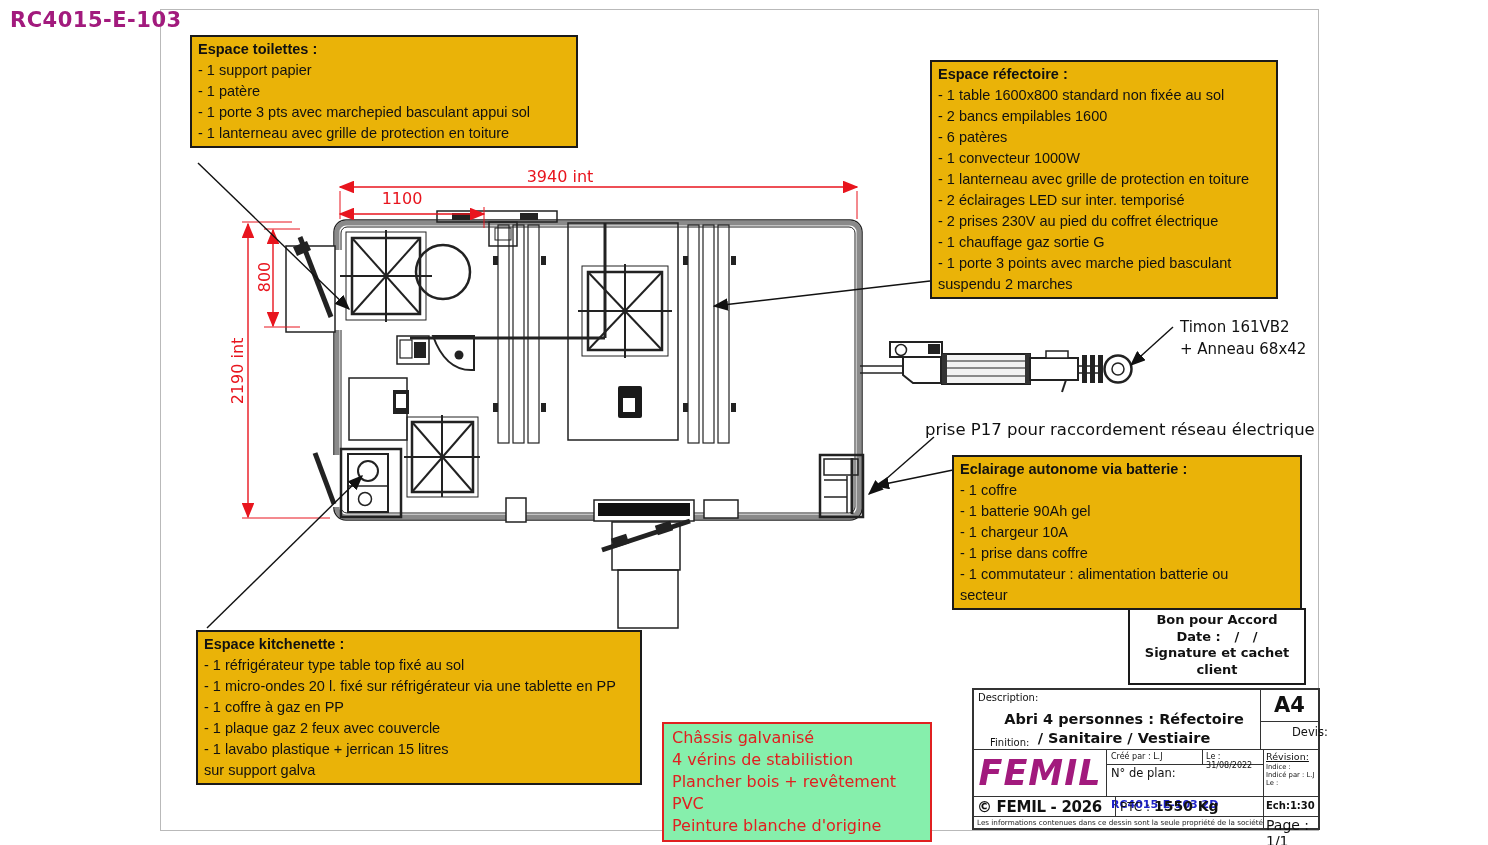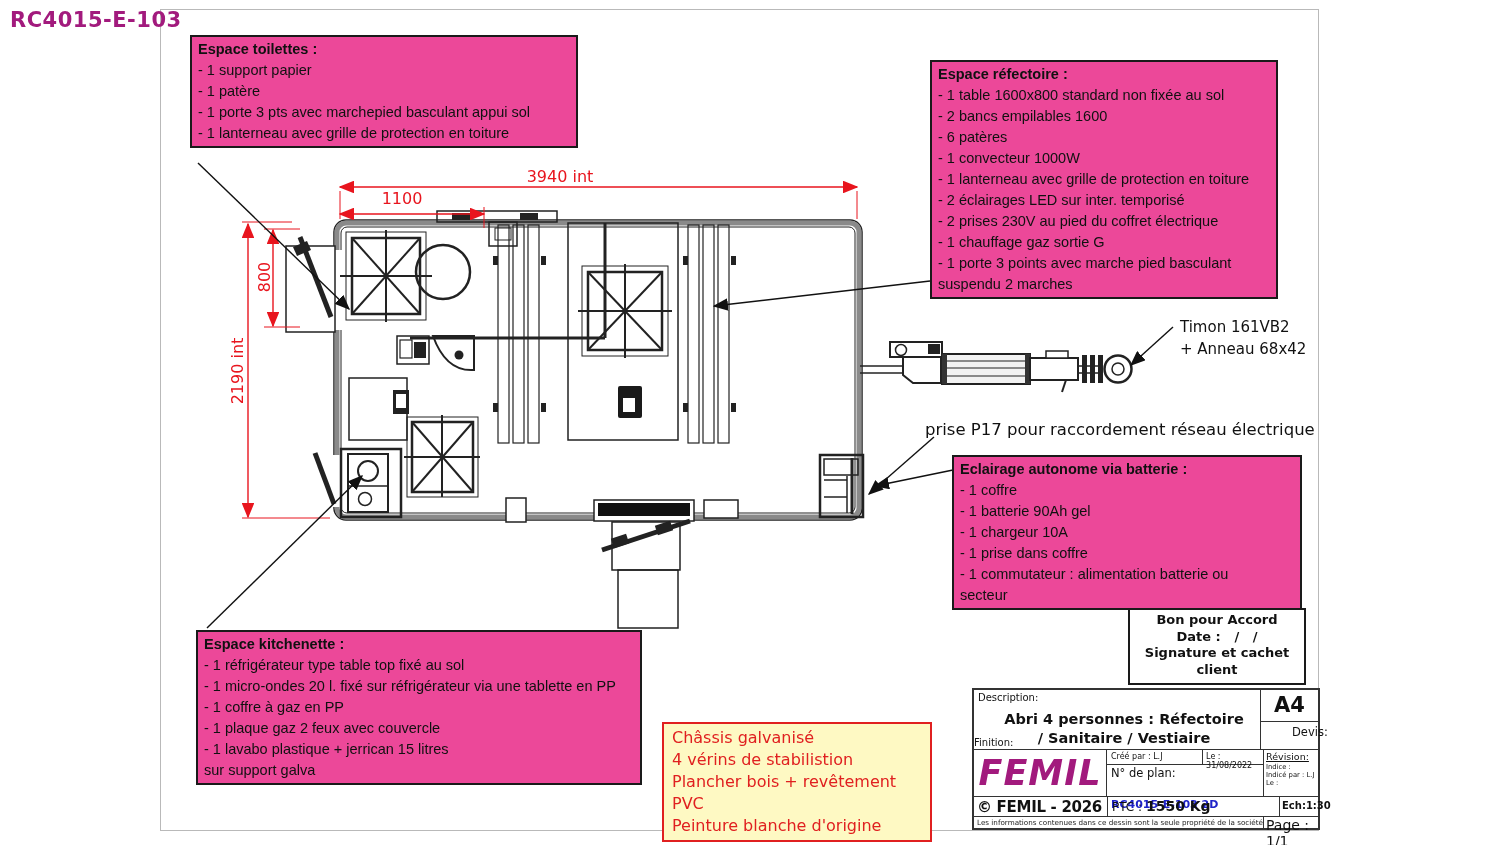--- a/index.html
+++ b/index.html
@@ -2,71 +2,71 @@
 <html><head>
 <meta charset="utf-8">
 <style>
   * { box-sizing: border-box; margin: 0; padding: 0; }
   html,body { width:1488px; height:845px; background:#fff; position:relative;
               font-family:"Liberation Sans", sans-serif; color:#111; overflow:hidden; }
   .abs { position:absolute; }
   .sheet-frame { left:160px; top:9px; width:1159px; height:822px; border:1px solid #b9b9b9; }
   .doc-ref { left:10px; top:8px; font-size:21px; font-weight:bold; color:#A21A7D;
              font-family:"DejaVu Sans", sans-serif; letter-spacing:.5px; }
-  .note-box { background:#ec4899; border:2px solid #1a1a1a; padding:2px 6px;
+  .note-box { background:#eab308; border:2px solid #1a1a1a; padding:2px 6px;
               font-size:14.5px; line-height:21px; z-index:3; }
   .note-title { font-weight:bold; }
   .note-box .list-line { white-space:nowrap; }
-  .red-box { background:#fef9c3; border:2px solid #e02020; color:#e02020; padding:3px 8px;
+  .red-box { background:#86efac; border:2px solid #e02020; color:#e02020; padding:3px 8px;
              font-size:16px; line-height:22px; z-index:3;
              font-family:"DejaVu Sans", sans-serif; }
   .approval-box { background:#fff; border:2px solid #1a1a1a; text-align:center;
                   font-family:"DejaVu Sans", sans-serif; font-weight:bold;
                   font-size:13px; line-height:16.5px; padding-top:2px; z-index:3; }
   .callout { font-size:15px; font-family:"DejaVu Sans", sans-serif; z-index:2; }
   .dim-label { color:#e8151e; font-size:16px; font-family:"DejaVu Sans", sans-serif;
                transform:translate(-50%,-50%); white-space:nowrap; z-index:2; }
   .dim-label.rot { transform:translate(-50%,-50%) rotate(-90deg); }
   svg.plan { left:0; top:0; z-index:1; }
 
   
   .titleblock { left:972px; top:688px; width:348px; height:142px; border:2px solid #333;
                 background:#fff; z-index:3; display:flex; flex-direction:column;
                 font-family:"DejaVu Sans", sans-serif; }
   .tb-row1 { height:63px; display:flex; }
   .tb-desc-cell { flex:1; position:relative; border-right:1.5px solid #333; }
   .tb-small-label { font-size:10px; }
   .tb-desc-label { position:absolute; top:2px; left:4px; }
-  .tb-finition { position:absolute; bottom:1px; left:0; }
+  .tb-finition { position:absolute; bottom:1px; left:16px; }
   .tb-desc-text { text-align:center; font-weight:bold; font-size:14.5px; line-height:19px;
                   margin-top:20px; padding-left:14px; }
   .tb-format-cell { width:57px; display:flex; flex-direction:column; }
   .tb-a4 { height:32px; border-bottom:1.5px solid #333; text-align:center;
            font-size:21px; font-weight:bold; line-height:30px; }
   .tb-devis { font-size:11.5px; padding:3px 0 0 4px;margin-left:27px; }
   .tb-row2 { height:47px; display:flex; border-top:1.5px solid #333; }
   .tb-logo-cell { width:133px; border-right:1.5px solid #333; display:flex;
                   align-items:center; justify-content:center; }
   .tb-logo { color:#A21A7D; font-size:35px; font-weight:900; font-style:italic;
              letter-spacing:1px; font-family:"DejaVu Sans", sans-serif; }
   .tb-mid-col { flex:1; display:flex; flex-direction:column; }
   .tb-mid-top { height:15px; display:flex; border-bottom:1px solid #333; font-size:8px; }
   .tb-created { flex:1.6; border-right:1px solid #333; padding:2px 0 0 4px; }
   .tb-date { flex:1; padding:2px 0 0 3px; }
   .tb-plan { padding:1px 4px; }
   .tb-plan-label { font-size:11.5px; }
   .tb-plan-number { font-size:11px; font-weight:bold; color:#1E22C8; margin-top:18px; }
   .tb-rev-col { width:55px; border-left:1px solid #333; font-size:6.8px; padding:1px 2px; }
   .tb-rev-label { font-size:9.5px; text-decoration:underline; margin-bottom:1px; }
-  .tb-row3 { height:20px; display:flex; border-top:1.5px solid #333; }
+  .tb-row3 { height:20px; display:flex; border-top:1.5px solid #333;gap:8px; }
   .tb-copyright { width:133px; font-size:15px; font-weight:800; letter-spacing:-.3px;
                   padding:1px 0 0 3px; font-family:"DejaVu Sans", sans-serif; }
   .tb-ptc { flex:1; border-left:1.5px solid #333; padding:1px 0 0 4px; font-size:12px; }
   .tb-ptc b { font-size:14px; }
-  .tb-ech { width:39px; border-left:1px solid #333; font-size:10px; font-weight:bold;
+  .tb-ech { width:55px; border-left:1px solid #333; font-size:10px; font-weight:bold;
             padding:3px 17px 0 2px; }
   .tb-row4 { height:12px; display:flex; border-top:1px solid #333; }
   .tb-disclaimer { flex:1; font-size:7.2px; padding:1px 0 0 3px; color:#222; }
   .tb-page { width:55px; border-left:1px solid #333; font-size:14px; padding:0 0 0 2px; }
 </style>
 </head>
 <body>
 
 <div class="abs sheet-frame"></div>
 

